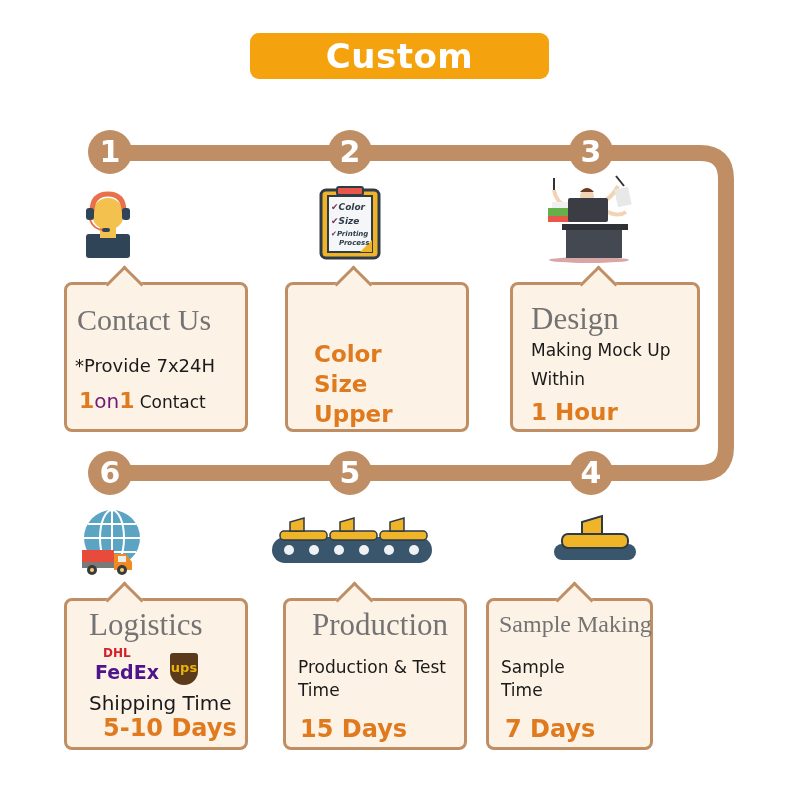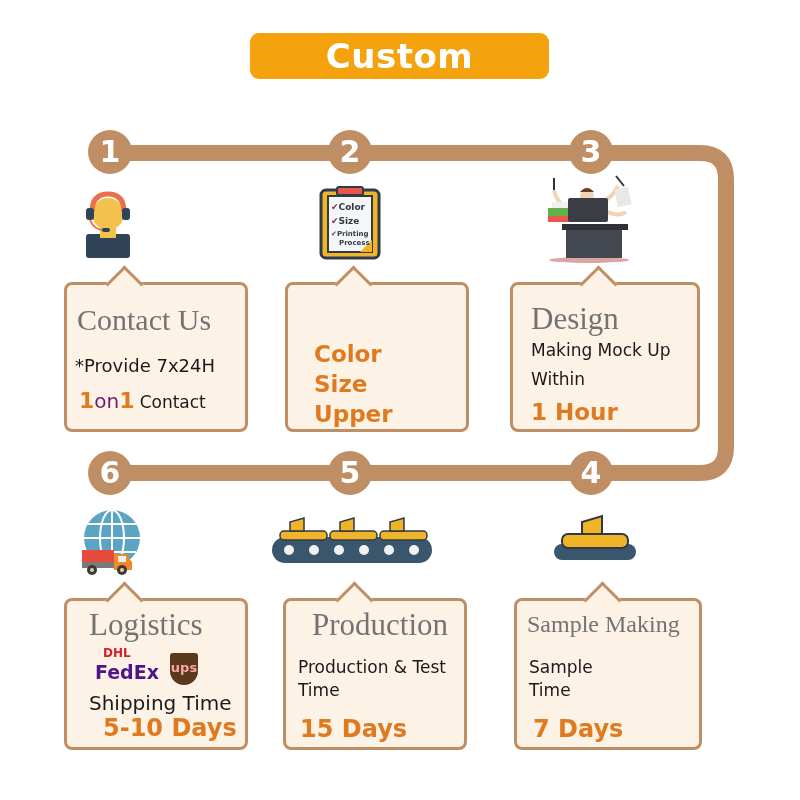--- a/index.html
+++ b/index.html
@@ -41,21 +41,21 @@
   <rect x="4" y="44" width="44" height="24" rx="3" fill="#2f4457"></rect>
   <rect x="18" y="36" width="16" height="12" fill="#f2c14e"></rect>
   <circle cx="26" cy="24" r="16" fill="#f2c14e"></circle>
   <path d="M10 22 Q10 4 26 4 Q42 4 42 22" fill="none" stroke="#e8704a" stroke-width="5"></path>
   <rect x="4" y="18" width="8" height="12" rx="3" fill="#2f4457"></rect>
   <rect x="40" y="18" width="8" height="12" rx="3" fill="#2f4457"></rect>
   <path d="M8 30 Q12 40 22 40" fill="none" stroke="#e8704a" stroke-width="2"></path>
   <rect x="20" y="38" width="8" height="4" rx="2" fill="#2f4457"></rect>
 </svg>
 
-<div class="icon" style="left:319px;top:186px;width:62px;height:74px;">
+<div class="icon" style="left:319px;top:186px;width:62px;height:74px;font-style:italic;">
   <svg width="62" height="74" viewBox="0 0 62 74" style="position:absolute;left:0;top:0;">
     <rect x="2" y="4" width="58" height="68" rx="5" fill="#f0b429" stroke="#2f3c48" stroke-width="3"></rect>
     <rect x="9" y="10" width="44" height="56" fill="#f4f6f8" stroke="#2f3c48" stroke-width="2"></rect>
     <polygon points="53,54 53,66 41,66" fill="#f0b429"></polygon>
     <rect x="18" y="1" width="26" height="8" rx="2" fill="#e8574a" stroke="#2f3c48" stroke-width="2"></rect>
   </svg>
   <div style="position:absolute;left:12px;top:14px;font-size:9px;font-weight:bold;color:#2f3c48;line-height:14px;font-family:'DejaVu Sans',sans-serif;">
     <div><span style="color:#7a2b5a">✔</span><span>Color</span></div>
     <div><span style="color:#7a2b5a">✔</span><span>Size</span></div>
     <div style="font-size:7px;line-height:9px;margin-top:2px;"><span style="color:#7a2b5a">✔</span><span>Printing</span></div>
@@ -149,32 +149,32 @@
   <div class="t" style="left:18px;top:55px;font-size:17px;">Making Mock Up</div>
   <div class="t" style="left:18px;top:84px;font-size:17px;">Within</div>
   <div class="o" style="left:18px;top:114px;">1 Hour</div>
 </div>
 
 <div class="card" style="left:64px;top:598px;height:152px;">
   <div class="notch" style="left:44px;"></div>
   <div class="h" style="left:22px;top:6px;">Logistics</div>
   <div style="position:absolute;left:36px;top:45px;color:#d4202a;font-size:12px;font-weight:bold;font-family:'DejaVu Sans',sans-serif;">DHL</div>
   <div style="position:absolute;left:28px;top:60px;font-size:19px;font-weight:bold;font-family:'DejaVu Sans',sans-serif;color:#4d148c;">FedEx</div>
-  <div style="position:absolute;left:103px;top:52px;width:28px;height:32px;background:#5a3a1a;border-radius:3px 3px 14px 14px;color:#fca5a5;font-size:13px;font-weight:bold;text-align:center;line-height:30px;font-family:'DejaVu Sans',sans-serif;">ups</div>
+  <div style="position:absolute;left:103px;top:52px;width:28px;height:32px;background:#5a3a1a;border-radius:3px 3px 14px 14px;color:#eab308;font-size:13px;font-weight:bold;text-align:center;line-height:30px;font-family:'DejaVu Sans',sans-serif;">ups</div>
   <div class="t" style="left:22px;top:90px;font-size:20px;">Shipping Time</div>
   <div class="o" style="left:22px;top:113px;font-size:24px;margin-left:14px;">5-10 Days</div>
 </div>
 
 <div class="card" style="left:283px;top:598px;height:152px;">
   <div class="notch" style="left:55px;"></div>
   <div class="h" style="left:10px;top:6px;margin-left:16px;">Production</div>
   <div class="t" style="left:12px;top:56px;font-size:17px;">Production &amp; Test</div>
   <div class="t" style="left:12px;top:79px;font-size:17px;">Time</div>
   <div class="o" style="left:14px;top:114px;font-size:24px;">15 Days</div>
 </div>
 
-<div class="card" style="left:514px;top:598px;width:188px;height:152px;">
+<div class="card" style="left:486px;top:598px;width:167px;height:152px;">
   <div class="notch" style="left:72px;"></div>
   <div class="h" style="left:10px;top:10px;font-size:24px;">Sample Making</div>
   <div class="t" style="left:12px;top:56px;font-size:17px;">Sample</div>
   <div class="t" style="left:12px;top:79px;font-size:17px;">Time</div>
   <div class="o" style="left:16px;top:114px;font-size:24px;">7 Days</div>
 </div>
 
 </body></html>

